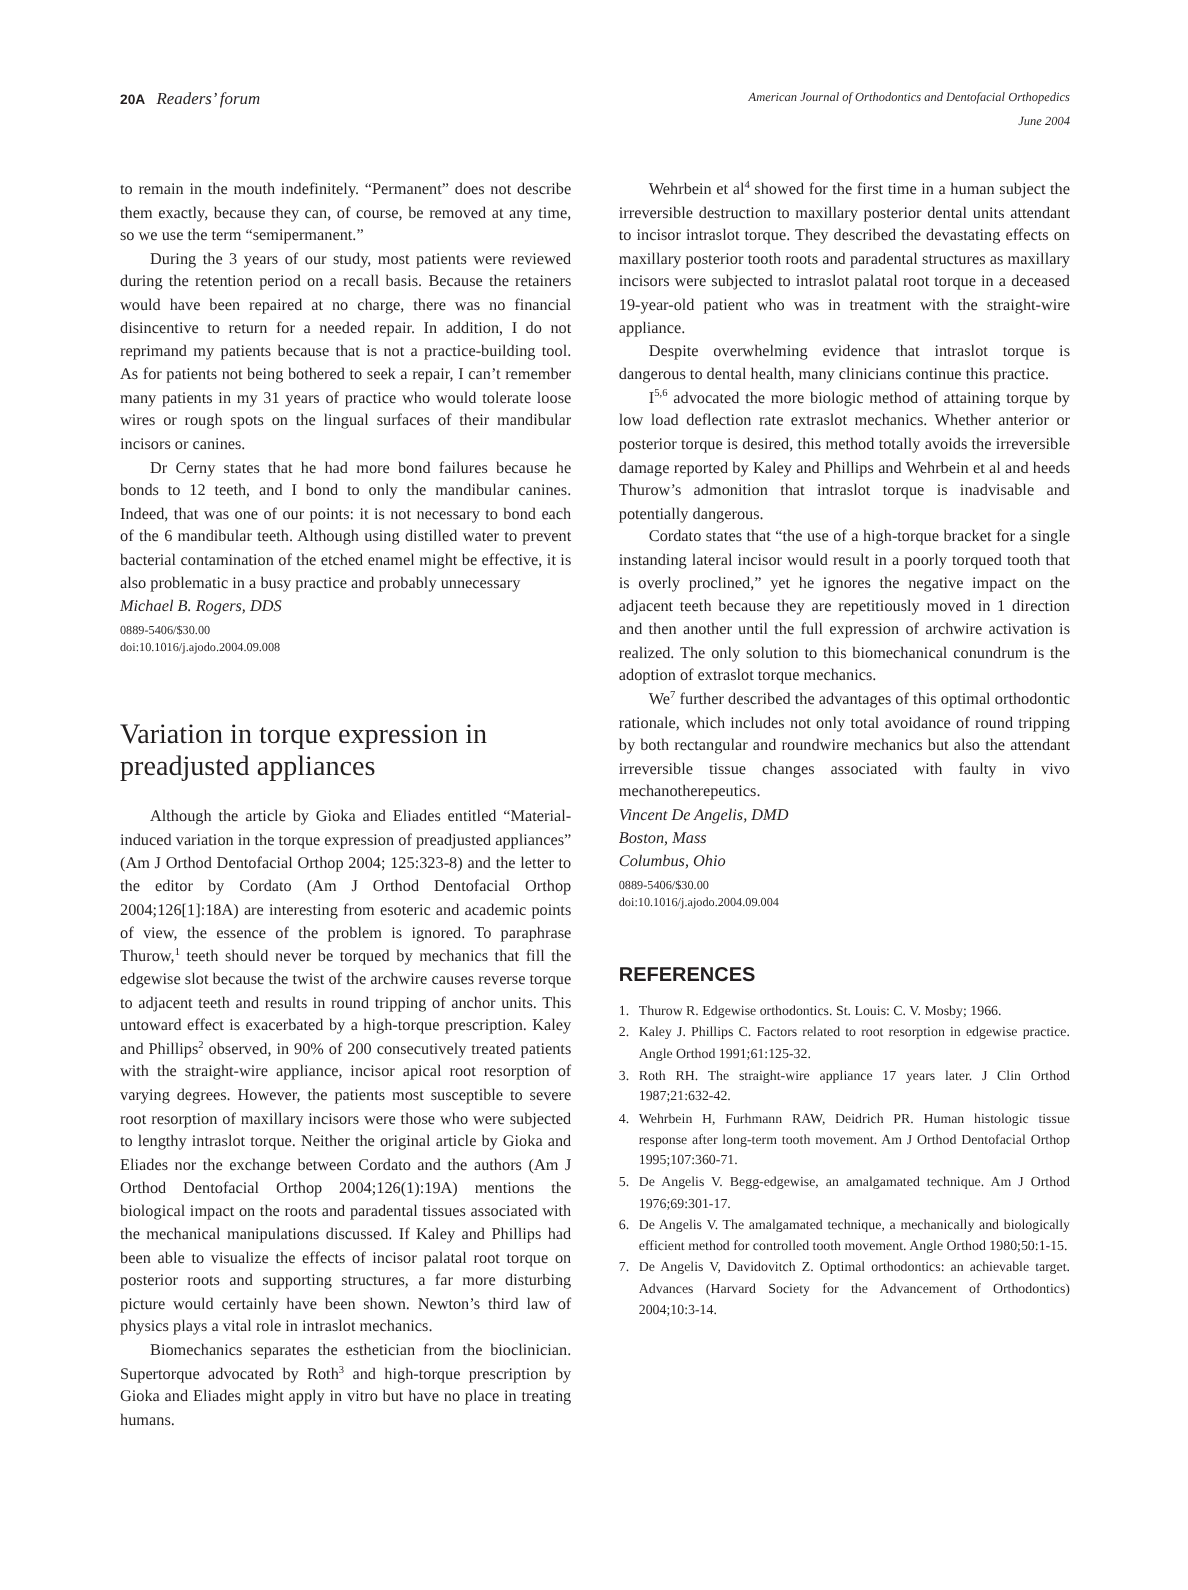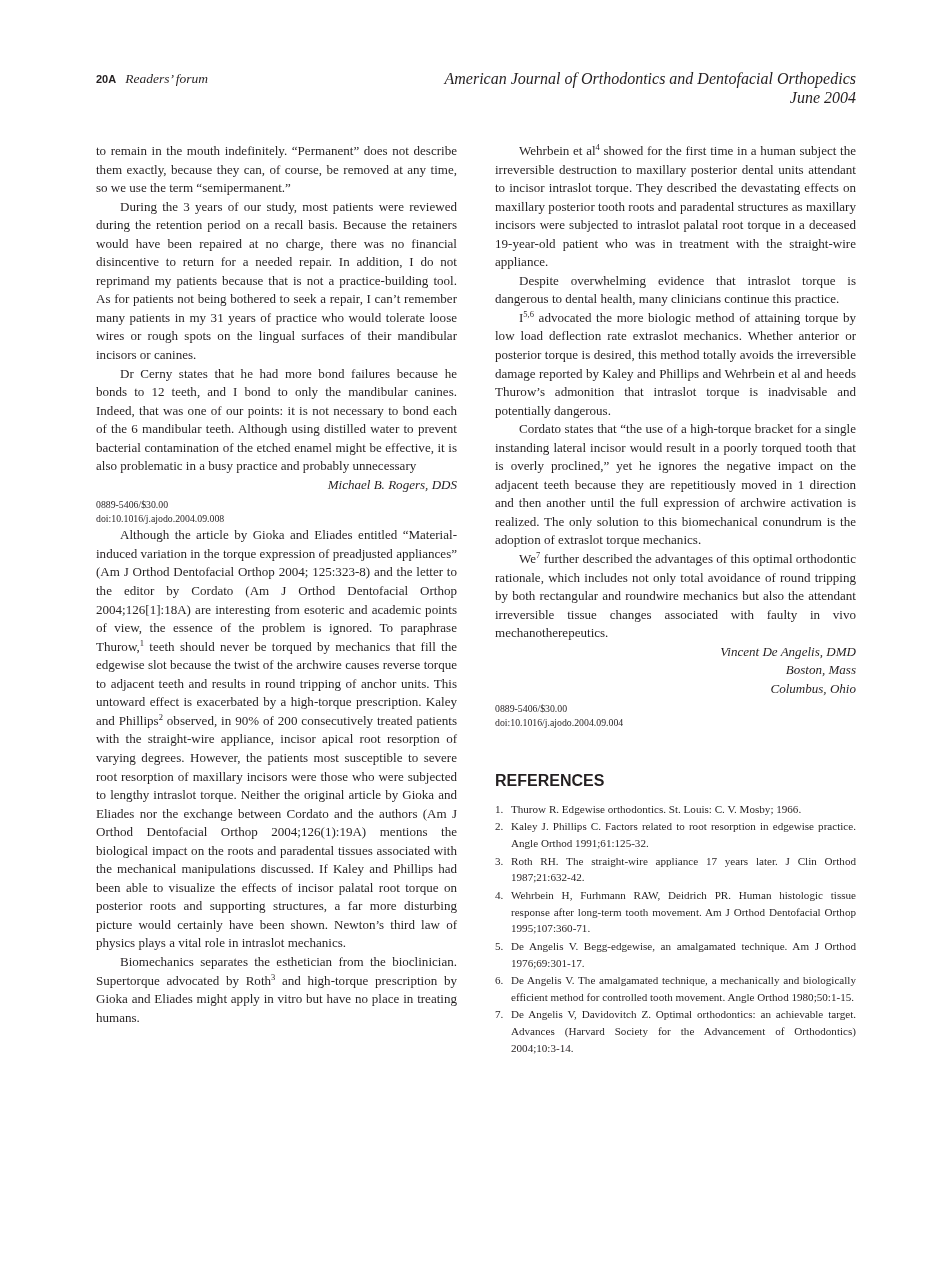--- a/index.html
+++ b/index.html
@@ -2,28 +2,28 @@
 <html><head>
 <meta charset="utf-8">
 <style>
   html, body { margin: 0; padding: 0; background: #ffffff; }
   body { width: 950px; height: 1272px; position: relative; overflow: hidden; color: #231f20; font-family: "Liberation Serif", serif; }
   .page { position: absolute; left: 96px; top: 0; width: 760px; }
   .running-head { position: absolute; top: 70px; left: 0; width: 760px; height: 40px; }
   .rh-left { position: absolute; left: 0; top: 0; font-size: 13.5px; line-height: 18px; }
   .rh-pagenum { font-family: "Liberation Sans", sans-serif; font-weight: bold; font-size: 11px; margin-right: 9px; }
   .rh-section { font-style: italic; }
-  .rh-right { position: absolute; right: 0; top: 0; text-align: right; font-style: italic; font-size: 16px; line-height: 18.5px; }
+  .rh-right { position: absolute; right: 0; top: 0; text-align: right; font-style: italic; font-size: 10px; line-height: 18.5px; }
   .col { position: absolute; top: 142px; width: 361px; font-size: 13.05px; line-height: 18.55px; text-align: justify; hyphens: none; }
   .col-left { left: 0; }
   .col-right { left: 399px; }
   p { margin: 0; }
   p.indent { text-indent: 24px; }
   sup { font-size: 8.5px; line-height: 0; vertical-align: 5px; }
-  .sig { text-align: right; font-style: italic; }
+  .sig { text-align: left; font-style: italic; }
   .meta { font-size: 9.8px; line-height: 14px; text-align: left; margin-top: 4px; }
   .article-title { font-size: 22.5px; line-height: 26px; font-weight: normal; text-align: left; margin: 48px 0 18px 0; color: #231f20; }
   .refs-title { font-family: "Liberation Sans", sans-serif; font-weight: bold; font-size: 16px; margin: 42px 0 10px 0; text-align: left; }
   .refs { list-style: none; margin: 0; padding: 0; font-size: 11.1px; line-height: 16.8px; }
   .refs li { position: relative; padding-left: 16px; margin-bottom: 0.6px; text-align: justify; }
   .refs .num { position: absolute; left: 0; top: 0; }
 </style>
 </head>
 <body>
 
@@ -44,20 +44,24 @@
     <p class="indent">During the 3 years of our study, most patients were reviewed during the retention period on a recall basis. Because the retainers would have been repaired at no charge, there was no financial disincentive to return for a needed repair. In addition, I do not reprimand my patients because that is not a practice-building tool. As for patients not being bothered to seek a repair, I can’t remember many patients in my 31 years of practice who would tolerate loose wires or rough spots on the lingual surfaces of their mandibular incisors or canines.</p>
     <p class="indent">Dr Cerny states that he had more bond failures because he bonds to 12 teeth, and I bond to only the mandibular canines. Indeed, that was one of our points: it is not necessary to bond each of the 6 mandibular teeth. Although using distilled water to prevent bacterial contamination of the etched enamel might be effective, it is also problematic in a busy practice and probably unnecessary</p>
     <div class="sig">
       <div>Michael B. Rogers, DDS</div>
     </div>
     <div class="meta">
       <div>0889-5406/$30.00</div>
       <div>doi:10.1016/j.ajodo.2004.09.008</div>
     </div>
 
+    <h2 class="article-title">
+      <span>Variation in torque expression in</span><br>
+      <span>preadjusted appliances</span>
+    </h2>
 
     <p class="indent"><span>Although the article by Gioka and Eliades entitled “Material-induced variation in the torque expression of preadjusted appliances” (Am J Orthod Dentofacial Orthop 2004; 125:323-8) and the letter to the editor by Cordato (Am J Orthod Dentofacial Orthop 2004;126[1]:18A) are interesting from esoteric and academic points of view, the essence of the problem is ignored. To paraphrase Thurow,</span><sup>1</sup><span> teeth should never be torqued by mechanics that fill the edgewise slot because the twist of the archwire causes reverse torque to adjacent teeth and results in round tripping of anchor units. This untoward effect is exacerbated by a high-torque prescription. Kaley and Phillips</span><sup>2</sup><span> observed, in 90% of 200 consecutively treated patients with the straight-wire appliance, incisor apical root resorption of varying degrees. However, the patients most susceptible to severe root resorption of maxillary incisors were those who were subjected to lengthy intraslot torque. Neither the original article by Gioka and Eliades nor the exchange between Cordato and the authors (Am J Orthod Dentofacial Orthop 2004;126(1):19A) mentions the biological impact on the roots and paradental tissues associated with the mechanical manipulations discussed. If Kaley and Phillips had been able to visualize the effects of incisor palatal root torque on posterior roots and supporting structures, a far more disturbing picture would certainly have been shown. Newton’s third law of physics plays a vital role in intraslot mechanics.</span></p>
     <p class="indent"><span>Biomechanics separates the esthetician from the bioclinician. Supertorque advocated by Roth</span><sup>3</sup><span> and high-torque prescription by Gioka and Eliades might apply in vitro but have no place in treating humans.</span></p>
   </div>
 
   <div class="col col-right" style="top: 142px;">
     <div id="continuation"></div>
     <p class="indent"><span>Wehrbein et al</span><sup>4</sup><span> showed for the first time in a human subject the irreversible destruction to maxillary posterior dental units attendant to incisor intraslot torque. They described the devastating effects on maxillary posterior tooth roots and paradental structures as maxillary incisors were subjected to intraslot palatal root torque in a deceased 19-year-old patient who was in treatment with the straight-wire appliance.</span></p>
     <p class="indent">Despite overwhelming evidence that intraslot torque is dangerous to dental health, many clinicians continue this practice.</p>
     <p class="indent"><span>I</span><sup>5,6</sup><span> advocated the more biologic method of attaining torque by low load deflection rate extraslot mechanics. Whether anterior or posterior torque is desired, this method totally avoids the irreversible damage reported by Kaley and Phillips and Wehrbein et al and heeds Thurow’s admonition that intraslot torque is inadvisable and potentially dangerous.</span></p>

